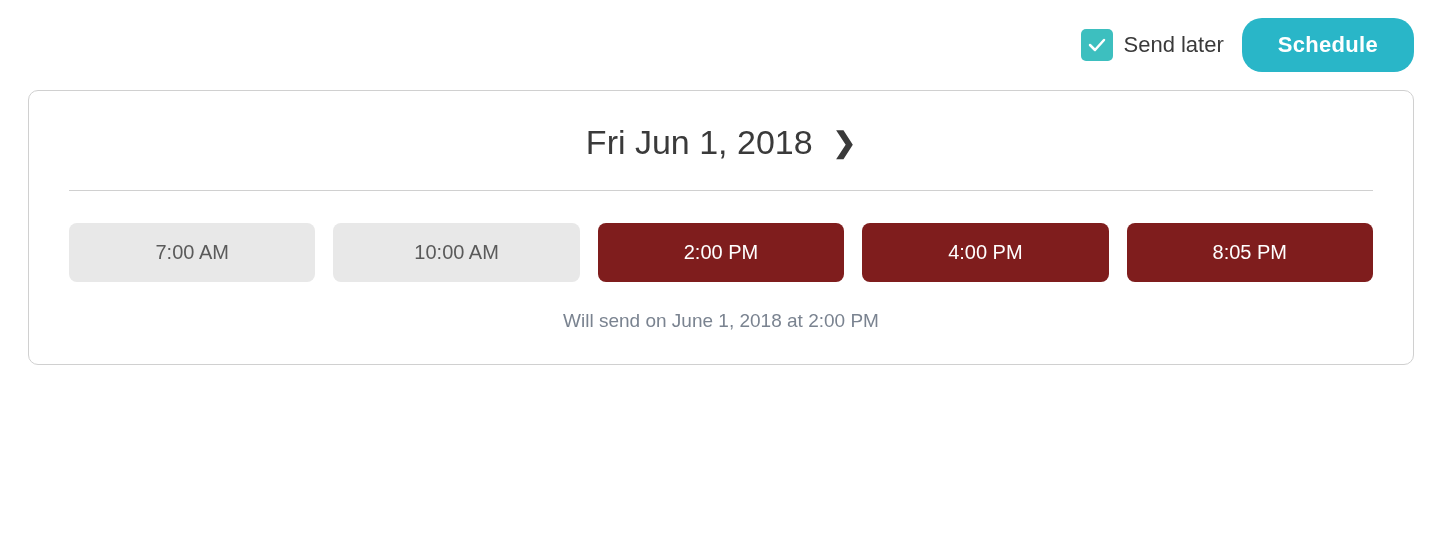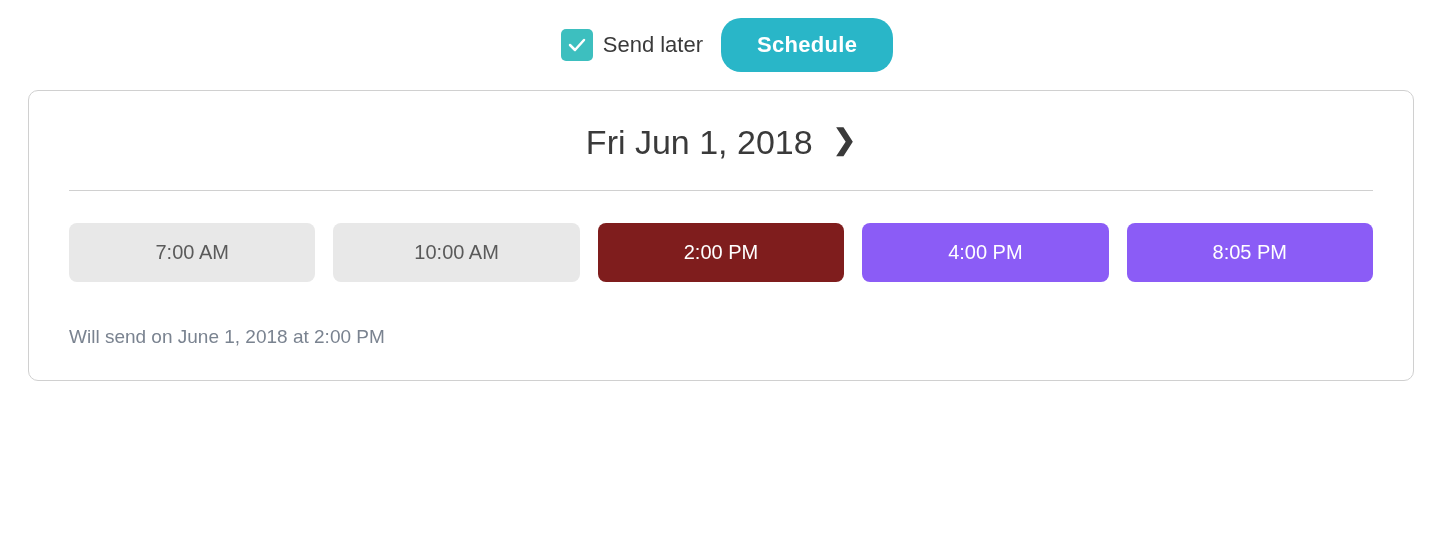--- a/index.html
+++ b/index.html
@@ -8,21 +8,21 @@
       background: #ffffff;
       font-family: -apple-system, BlinkMacSystemFont, 'Segoe UI', Helvetica, Arial, sans-serif;
       width: 1442px;
       min-height: 554px;
     }
 
     
     .top-bar {
       display: flex;
       align-items: center;
-      justify-content: center;
+      justify-content: flex-end;
       padding: 18px 28px 18px 40px;
       gap: 18px;
     }
 
     .send-later-group {
       display: flex;
       align-items: center;
       gap: 10px;
     }
 
@@ -65,21 +65,21 @@
     .calendar-panel {
       margin: 0 28px 28px 28px;
       border: 1.5px solid #d0d0d0;
       border-radius: 10px;
       padding: 32px 40px 32px 40px;
     }
 
     
     .date-header {
       display: flex;
-      align-items: flex-start;
+      align-items: center;
       justify-content: center;
       gap: 20px;
       margin-bottom: 28px;
     }
 
     .date-text {
       font-size: 34px;
       color: #3a3a3a;
       font-weight: 400;
     }
@@ -96,21 +96,21 @@
       border: none;
       border-top: 1.5px solid #d0d0d0;
       margin-bottom: 32px;
     }
 
     
     .time-grid {
       display: grid;
       grid-template-columns: repeat(5, 1fr);
       gap: 16px 18px;
-      margin-bottom: 44px;
+      margin-bottom: 28px;
     }
 
     .time-slot {
       border-radius: 8px;
       padding: 18px 10px;
       font-size: 20px;
       font-weight: 400;
       text-align: center;
       cursor: pointer;
       border: none;
@@ -122,27 +122,27 @@
       color: #5a5a5a;
     }
 
     .time-slot.selected {
       background: #7f1d1d;
       color: #ffffff;
       font-weight: 500;
     }
 
     .time-slot.dark {
-      background: #8b5cf6;
+      background: #7f1d1d;
       color: #ffffff;
     }
 
     
     .status-text {
-      text-align: left;
+      text-align: center;
       font-size: 19px;
       color: #7a8390;
     }
   </style>
 </head>
 <body>
 
 <div class="top-bar">
   <div class="send-later-group">
     <div class="checkbox-teal">

